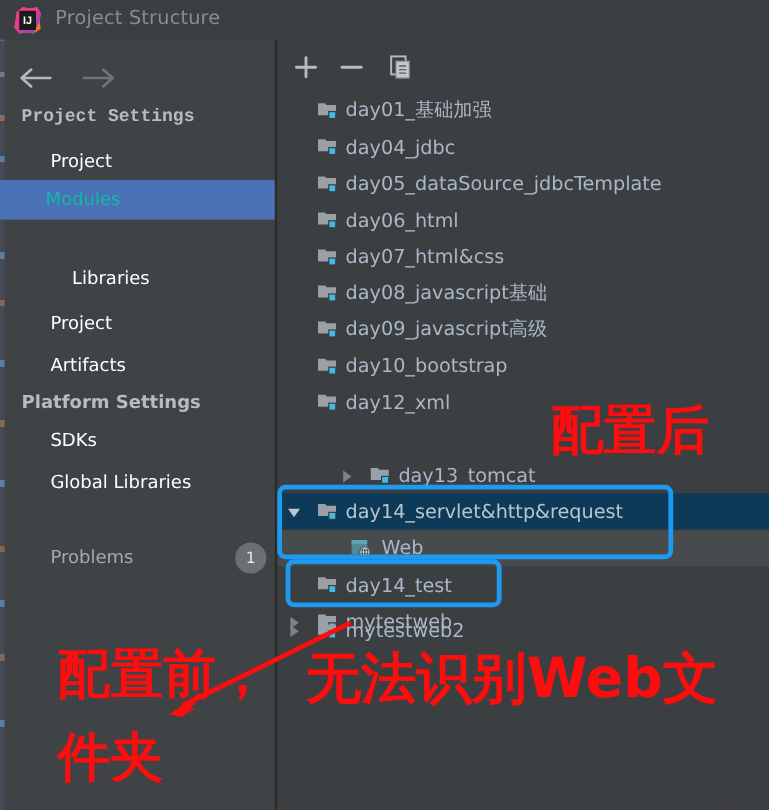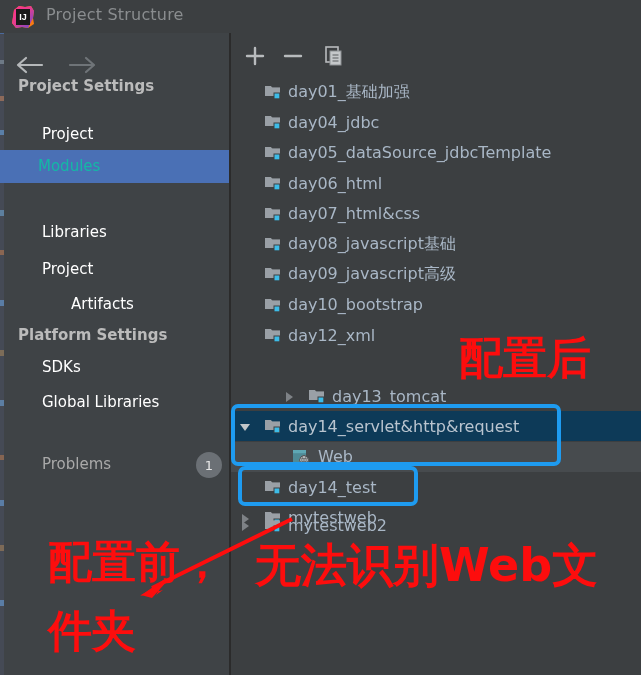--- a/index.html
+++ b/index.html
@@ -134,27 +134,27 @@
     <svg width="34" height="24" viewBox="0 0 34 24">
       <path d="M4 12 H28 M4 12 L12 5 M4 12 L12 19" stroke="#b5b8ba" stroke-width="2.2" fill="none" stroke-linecap="round"></path>
     </svg>
   </div>
   <div class="navbtn" id="fwd-arrow">
     <svg width="34" height="24" viewBox="0 0 34 24">
       <path d="M4 12 H28 M28 12 L20 5 M28 12 L20 19" stroke="#6f7478" stroke-width="2.2" fill="none" stroke-linecap="round"></path>
     </svg>
   </div>
 
-  <div class="sect-head" style="top:44px;">Project Settings</div>
+  <div class="sect-head" style="top:56px;font-family:Liberation Mono, monospace;">Project Settings</div>
 
   <div class="sect-item" style="top:92px;">Project</div>
 
-  <div class="sect-item" style="top:190px;">Libraries</div>
+  <div class="sect-item" style="top:190px;margin-left:18px;">Libraries</div>
   <div class="sect-item" style="top:227px;">Project</div>
-  <div class="sect-item" style="top:262px;margin-left:29px;">Artifacts</div>
+  <div class="sect-item" style="top:262px;">Artifacts</div>
 
   <div class="sect-head" style="top:293px;">Platform Settings</div>
 
   <div class="sect-item" style="top:325px;">SDKs</div>
   <div class="sect-item" style="top:360px;">Global Libraries</div>
 
   <div id="problems-label">Problems</div>
   <div id="problems-badge">1</div>
 </div>
 

